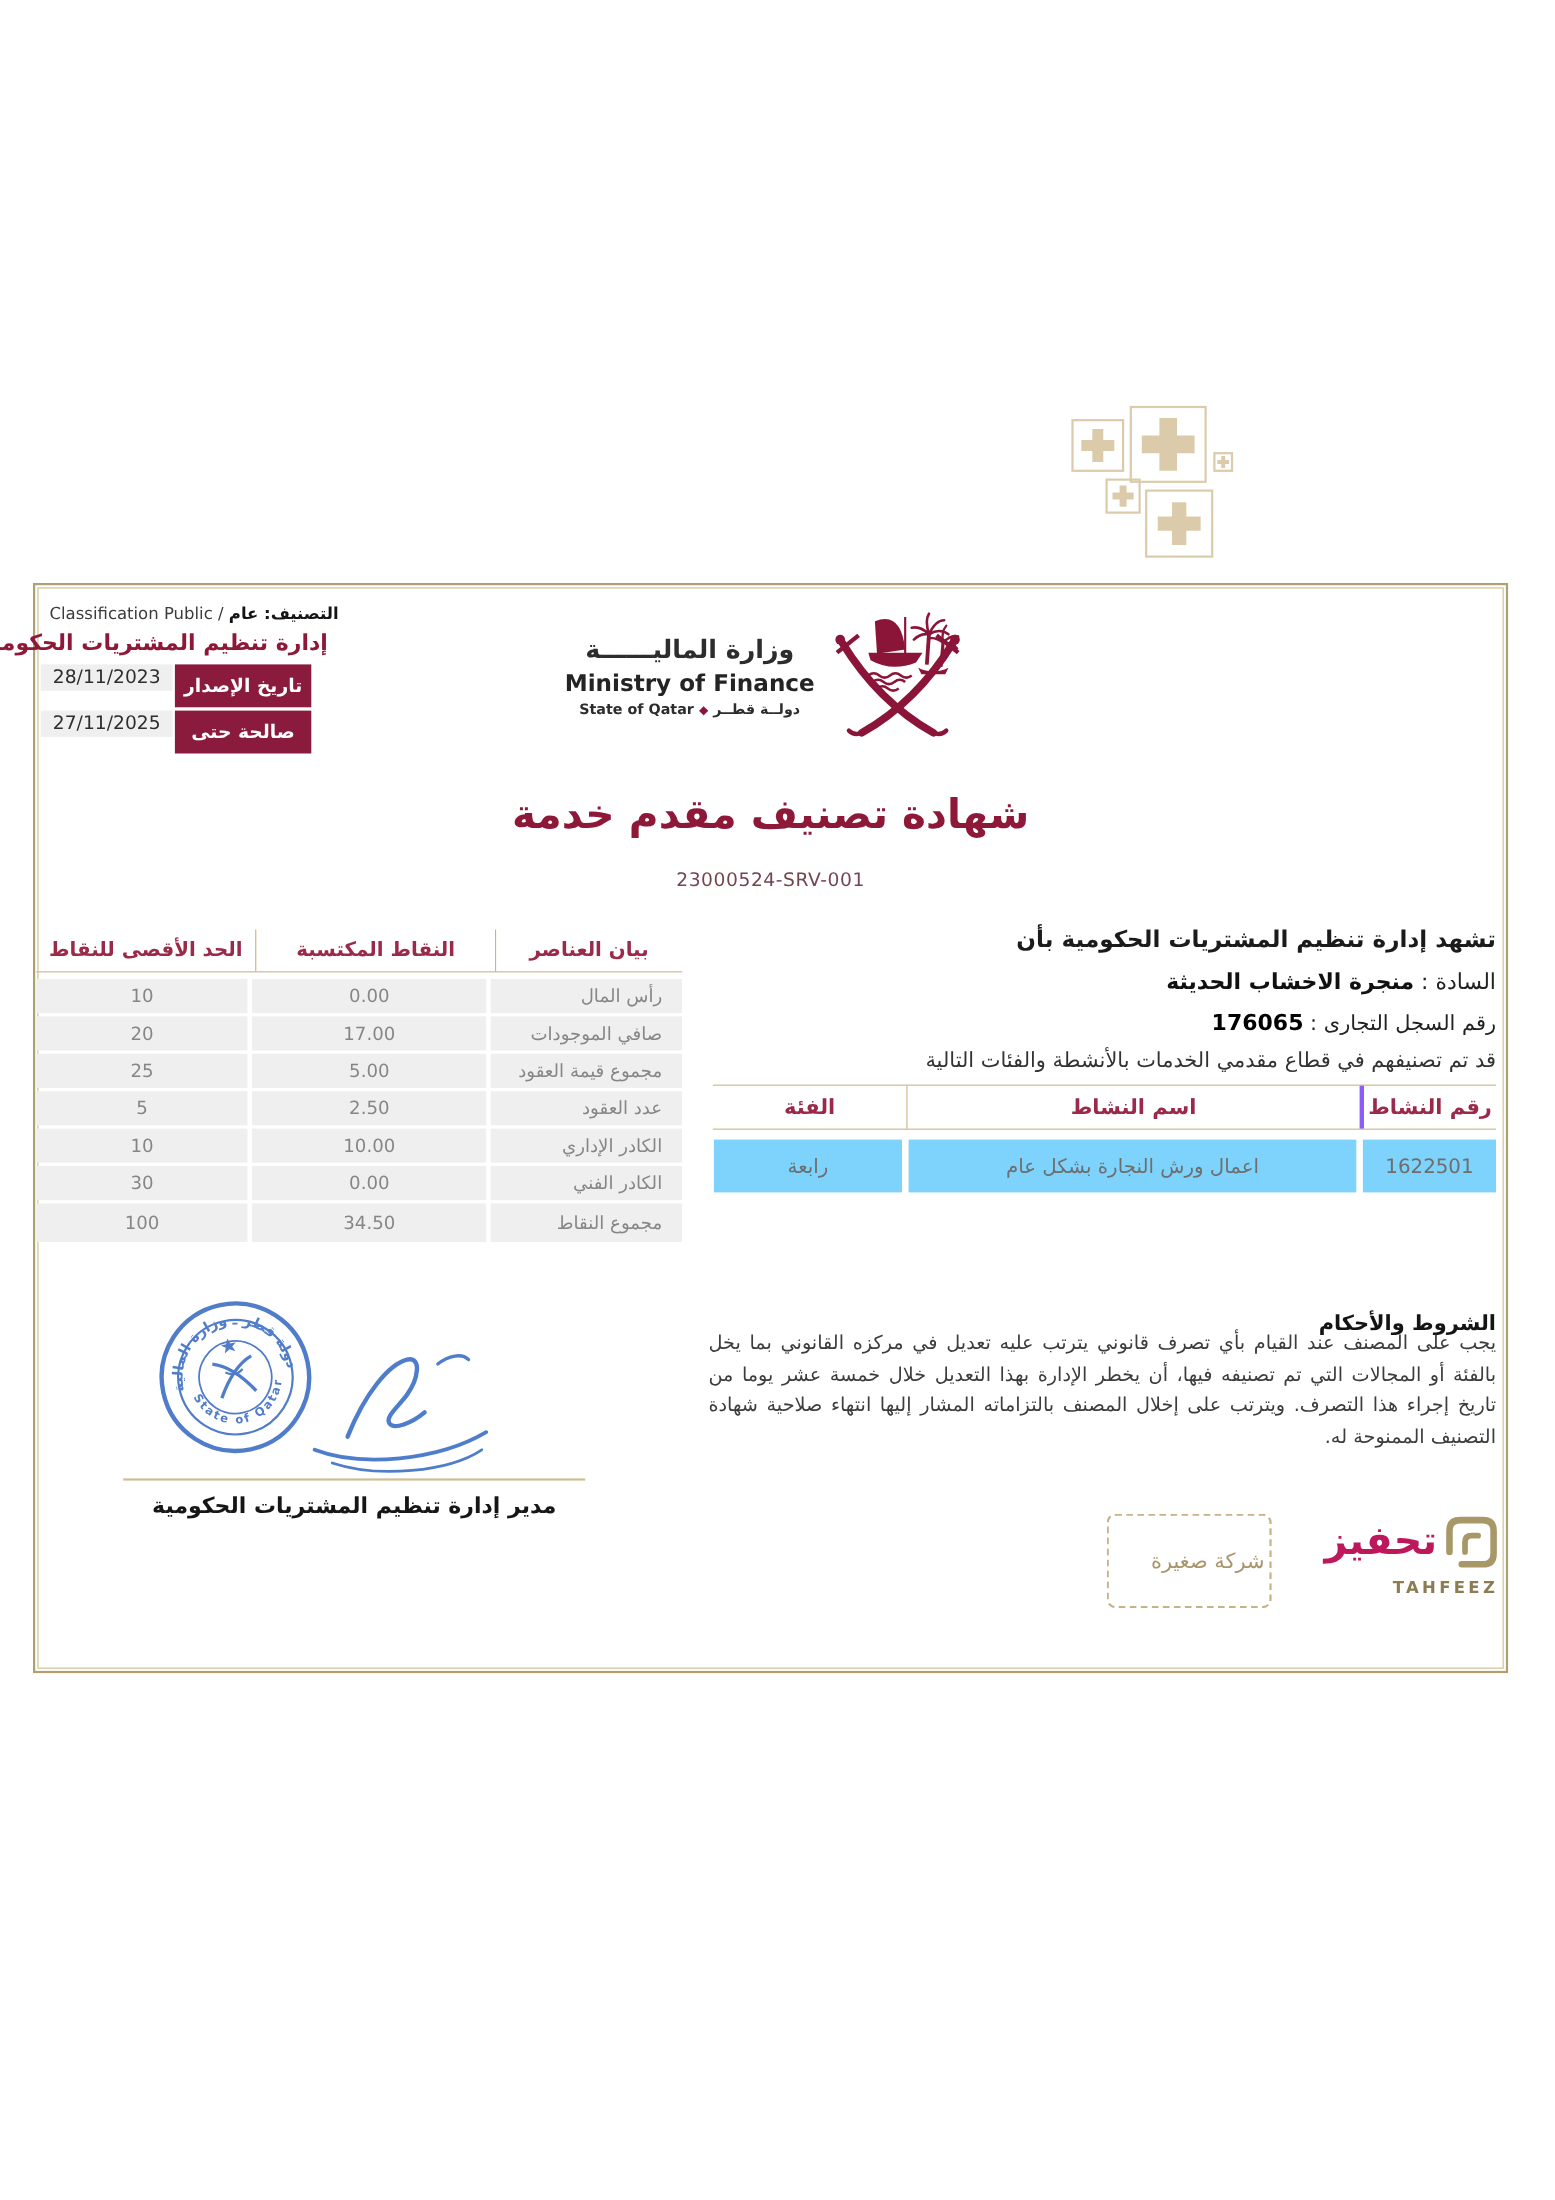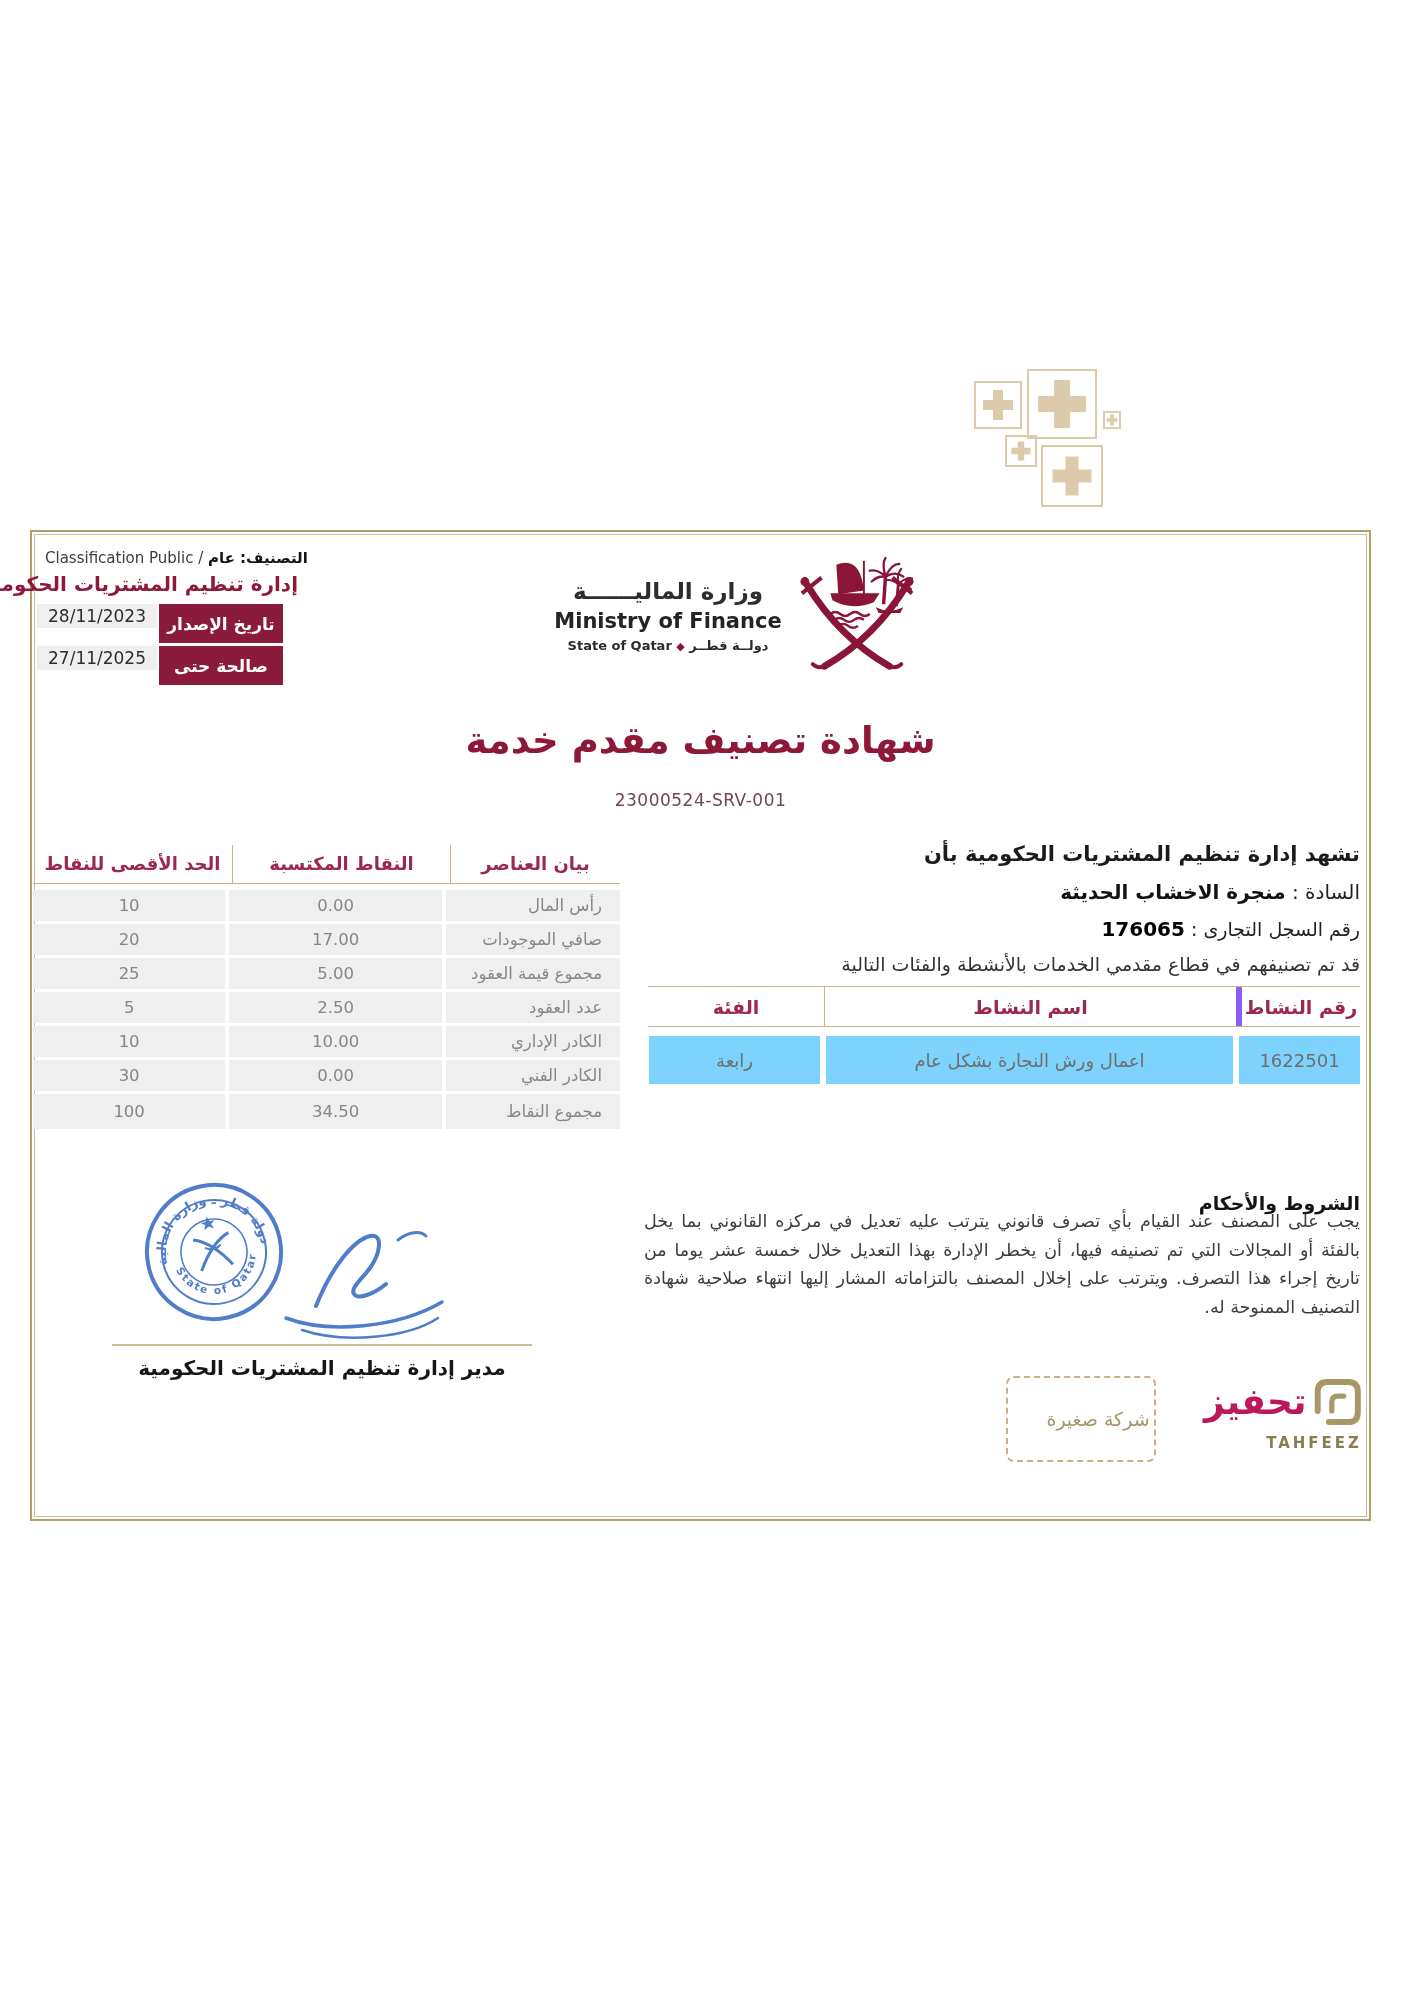--- a/index.html
+++ b/index.html
@@ -28,21 +28,21 @@
   .dept { left:40px; top:572px; width:258px; font-size:20px; font-weight:bold; color:#8e1838; direction:rtl; text-align:right; white-space:nowrap; }
 
   
   .dates { left:37px; top:604px; }
   .date-row { display:flex; direction:rtl; gap:2px; margin-bottom:3px; }
   .date-label { width:124px; height:39px; background:#8a1b3d; color:#fff; font-weight:bold; font-size:17px; display:flex; align-items:center; justify-content:center; }
   .date-value { width:120px; height:24px; background:#efefef; color:#2e2e2e; font-size:17px; display:flex; align-items:center; justify-content:center; }
 
   
   .mof { left:508px; top:551px; display:flex; align-items:center; gap:8px; }
-  .mof-text { width:238px; text-align:center;margin-left:41px; }
+  .mof-text { width:238px; text-align:center; }
   .mof-ar { font-size:23px; font-weight:600; color:#2d2d2d; white-space:nowrap; }
   .mof-en { font-size:21px; font-weight:bold; color:#242424; margin-top:5px; white-space:nowrap; }
   .mof-state { font-size:13px; font-weight:bold; color:#2c2c2c; margin-top:5px; white-space:nowrap; }
   .mof-state .diamond { color:#8a1538; font-size:11px; }
 
   
   .title { left:30px; top:719px; width:1341px; text-align:center; font-size:37px; font-weight:bold; color:#8e1838; direction:rtl; }
   .cert-no { left:30px; top:790px; width:1341px; text-align:center; font-size:17px; font-weight:400; color:#73454f; letter-spacing:.5px; }
 
   
@@ -50,21 +50,21 @@
   .intro-l2 { right:54px; top:880px; font-size:20px; color:#222; direction:rtl;margin-left:24px; }
   .intro-l2 b { color:#111; }
   .intro-l3 { right:54px; top:917px; font-size:19px; color:#222; direction:rtl; }
   .intro-l3 b { color:#000; font-size:20px; }
   .intro-l4 { right:54px; top:953px; font-size:19px; color:#333; direction:rtl; }
 
   
   .activity { right:54px; top:986px; width:712px; direction:rtl; }
   .act-header { display:flex; height:41px; border-top:1px solid #c9b483; border-bottom:1px solid #c9b483; }
   .act-h { font-weight:bold; color:#9b2a4a; font-size:19px; text-align:center; line-height:40px; }
-  .act-h-number { width:124px; border-left:6px solid #8b5cf6; }
+  .act-h-number { width:124px; border-left:4px solid #8b5cf6; }
   .act-h-name { width:412px; border-left:1px solid #c9b483; }
   .act-h-category { width:176px; }
   .act-row { display:flex; margin-top:9px; gap:6px; }
   .act-c { background:#7dd3fc; height:48px; display:flex; align-items:center; justify-content:center; color:#6e6e6e; font-size:18px; }
   .act-c-number { width:121px; }
   .act-c-name { width:407px; }
   .act-c-category { width:171px; }
 
   
   .points { left:33px; top:845px; width:587px; direction:rtl; }

